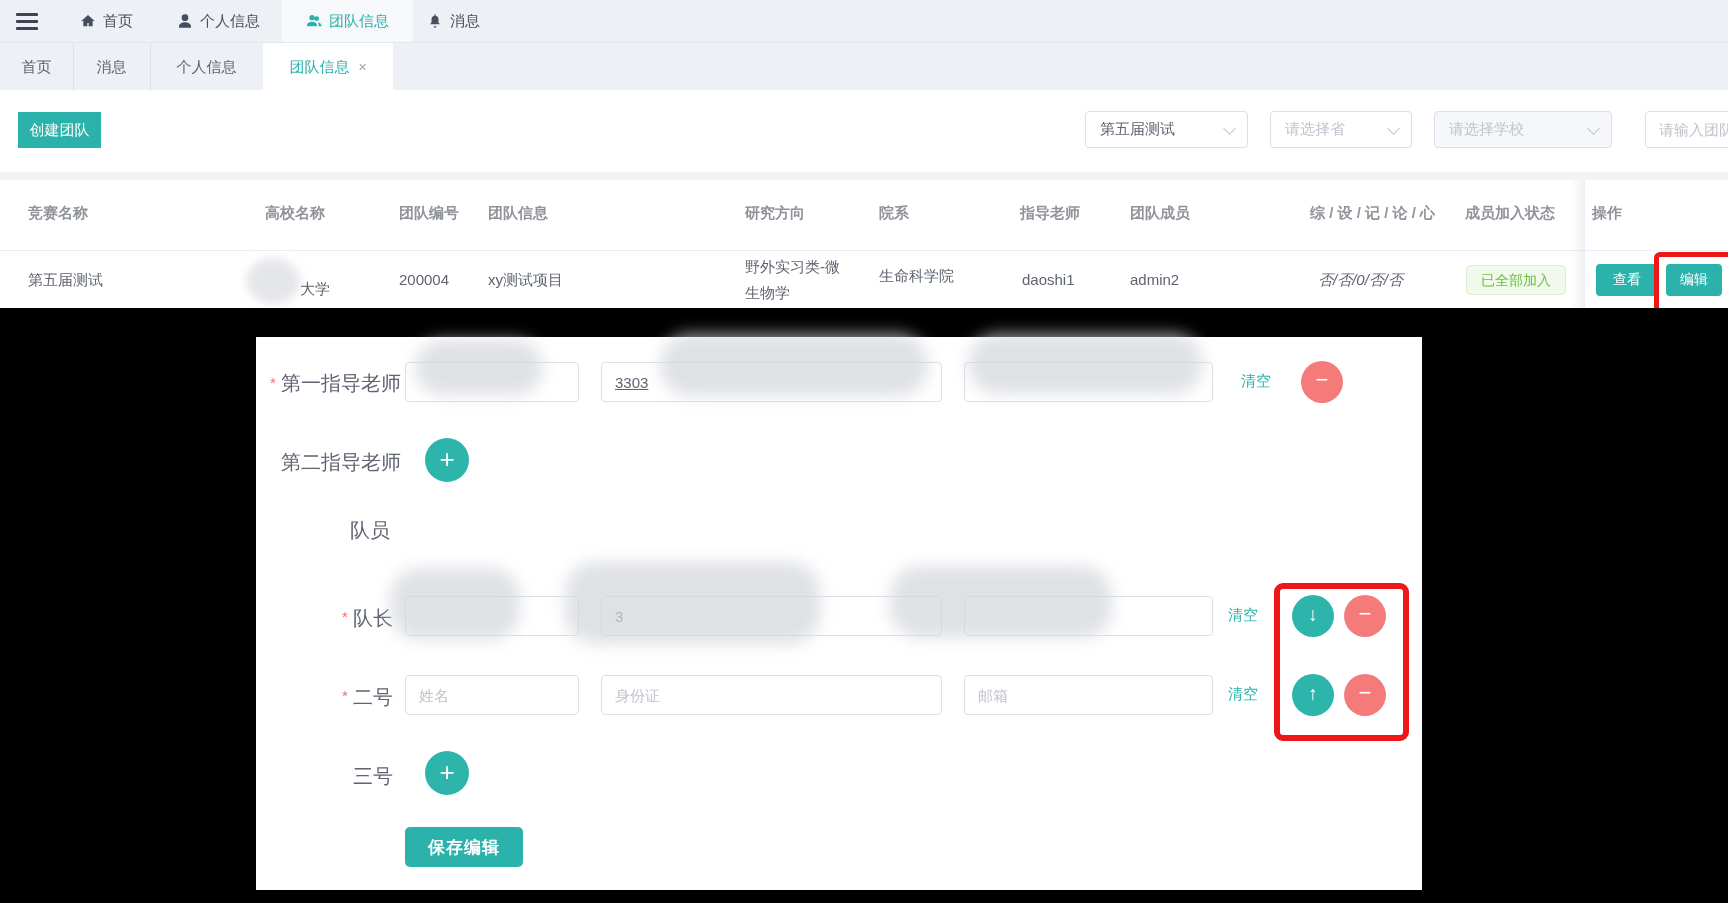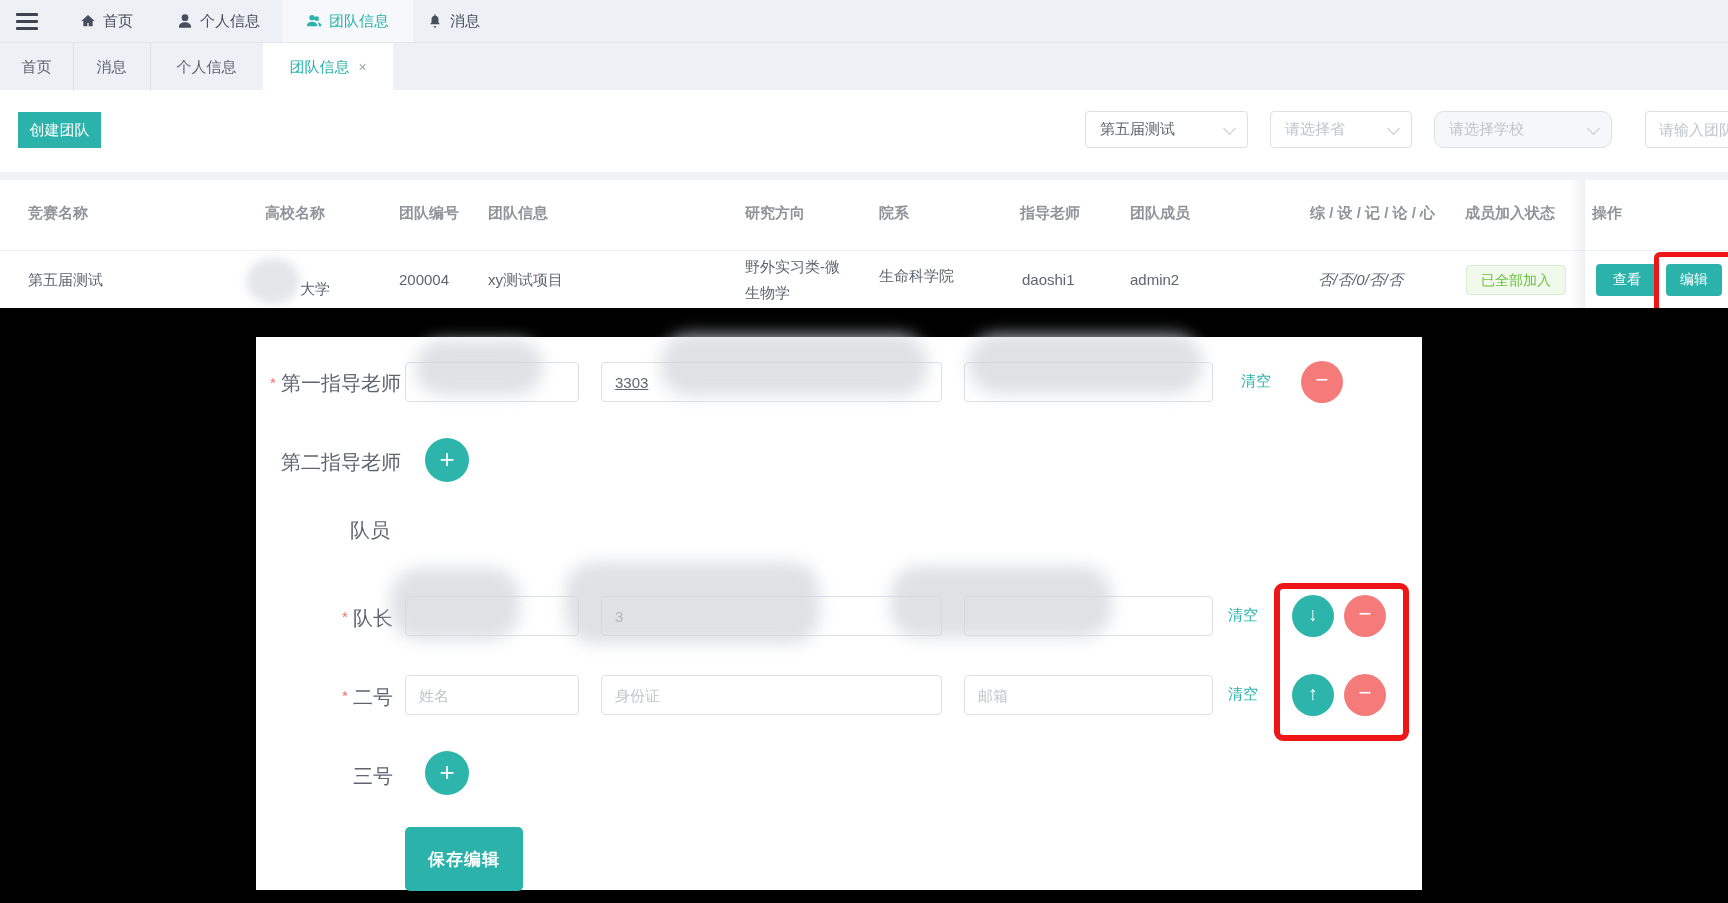--- a/index.html
+++ b/index.html
@@ -16,21 +16,21 @@
   .tabbar{left:0;top:42px;width:1728px;height:48px;background:#edf0f5;border-top:1px solid #e2e6ed;}
   .tab{position:absolute;top:0;height:48px;display:flex;align-items:center;justify-content:center;
     font-size:15px;color:#5c6370;border-right:1px solid #dde1e9;cursor:pointer;}
   .tab.active{background:#fff;color:#2bb2aa;border-right:none;}
   .tab .close{font-size:14px;color:#9da3ad;margin-left:9px;}
   
   .btn-teal{position:absolute;box-sizing:border-box;background:#2bb2aa;color:#fff;border:none;border-radius:0;
     font-size:15px;font-family:inherit;cursor:pointer;display:flex;align-items:center;justify-content:center;}
   .select-box{position:absolute;box-sizing:border-box;height:37px;border:1px solid #dcdfe6;border-radius:4px;background:#fff;
     display:flex;align-items:center;padding:0 30px 0 14px;font-size:15px;color:#5f6470;cursor:pointer;}
-  .select-box.disabled{background:#f5f7fa;cursor:not-allowed;border-radius:10px;}
+  .select-box.disabled{background:#f5f7fa;cursor:not-allowed;}
   .select-box .ph{color:#c0c4cc;}
   .chev{position:absolute;right:13px;top:12px;width:8px;height:8px;border-right:1.6px solid #c0c4cc;
     border-bottom:1.6px solid #c0c4cc;transform:rotate(45deg);}
   .text-input{position:absolute;box-sizing:border-box;border:1px solid #dcdfe6;border-radius:4px;background:#fff;
     font-size:15px;color:#5f6470;padding:0 13px;outline:none;font-family:inherit;}
   .text-input::placeholder{color:#c0c4cc;}
   
   .strip{left:0;top:172px;width:1728px;height:8px;background:#f1f3f6;}
   .th{position:absolute;top:204px;font-size:15px;font-weight:700;color:#909399;white-space:nowrap;}
   .td{position:absolute;font-size:15px;color:#5f6470;white-space:nowrap;}
@@ -218,14 +218,14 @@
     <span>−</span>
   </div>
 
   <div class="anno" style="left:1018px;top:246px;width:123px;height:146px;border-width:6px;border-radius:9px;"></div>
 
   <span class="m-label" style="left:97px;top:426px;">三号</span>
   <div class="circle c-teal c44" style="left:169px;top:414px;">
     <span>+</span>
   </div>
 
-  <button class="btn-teal save-btn" style="left:149px;top:490px;width:118px;height:64px;">保存编辑</button>
+  <button class="btn-teal save-btn" style="left:149px;top:490px;width:118px;height:40px;">保存编辑</button>
 </div>
 
 </body></html>

